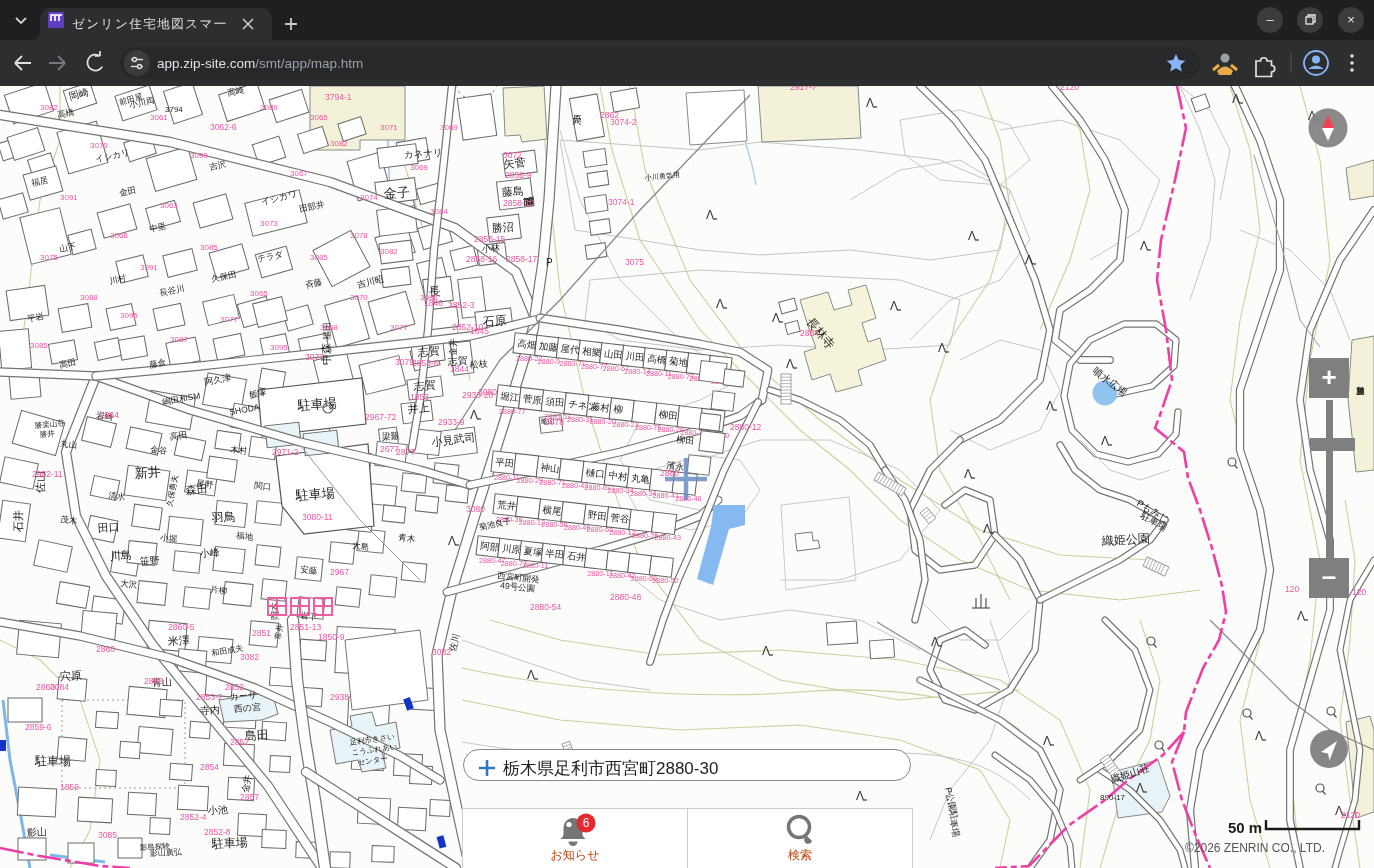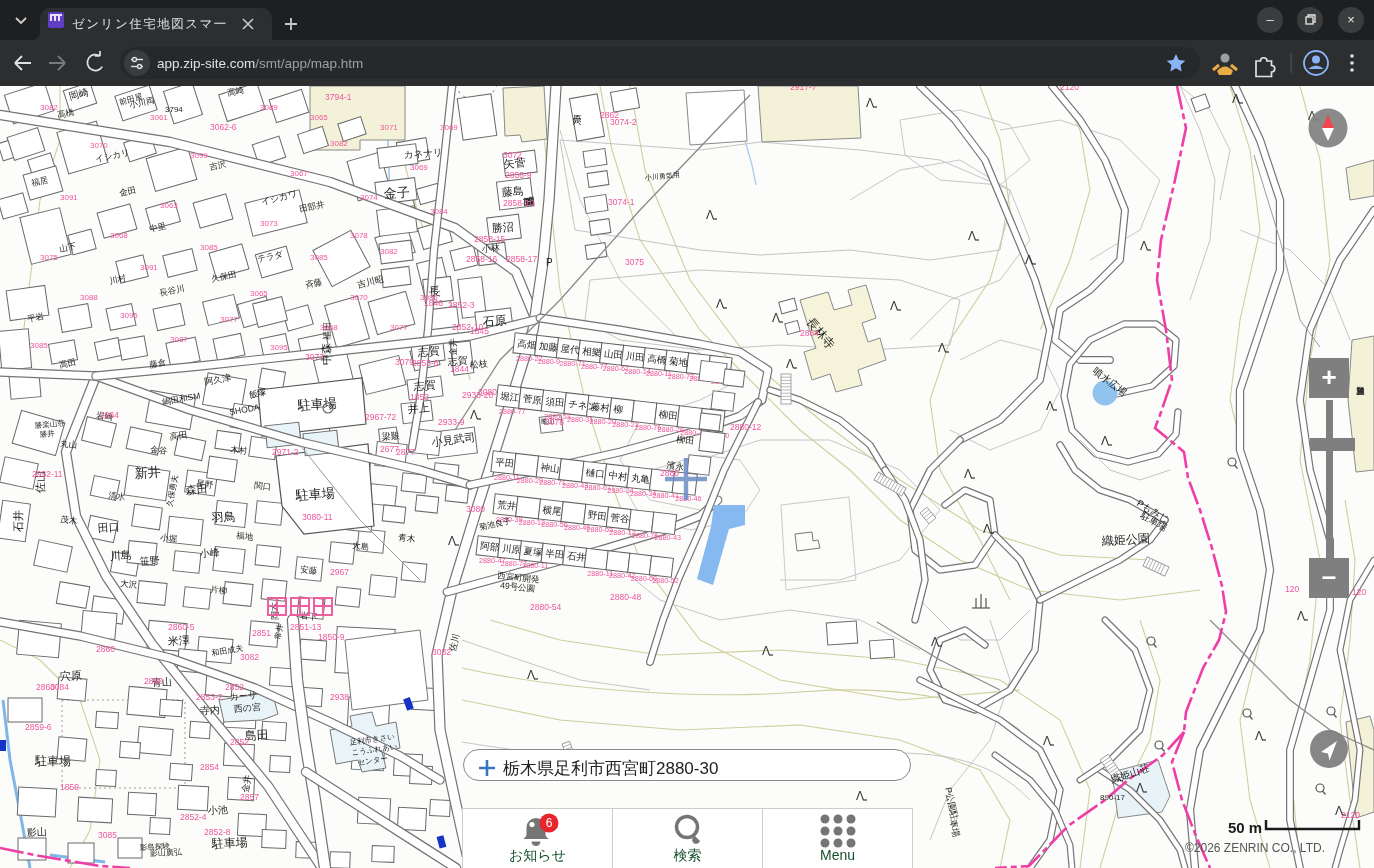--- a/index.html
+++ b/index.html
@@ -5,21 +5,21 @@
 .titlebar{position:absolute;left:0;top:0;width:1374px;height:52px;background:#1e1f20}
 .toolbar{position:absolute;left:0;top:40px;width:1374px;height:52px;background:#2d2e30}
 .tab{position:absolute;left:40px;top:8px;width:232px;height:32px;background:#2d2e30;border-radius:10px 10px 0 0;color:#dfe1e5;font-size:12.5px;line-height:32px;letter-spacing:1.5px;white-space:nowrap;overflow:hidden}
 .winbtn{position:absolute;top:7px;width:26px;height:26px;border-radius:50%;background:#3b3c3d;color:#e8e8e8;text-align:center;line-height:25px;font-size:13px}
 .mapwrap{position:absolute;left:0;top:86px;width:1374px;height:782px;background:#fcfcfa}
 .ctl{position:absolute;background:#7f7f7f;color:#fff;text-align:center}
 .pill{position:absolute;left:463px;top:663px;width:448px;height:32px;background:#fff;border:1px solid #8a8a8a;border-radius:19px;font-size:17px;color:#222;line-height:37px}
 .nav{position:absolute;left:462px;top:722px;width:451px;height:60px;background:#fff;border:1px solid #ccc;border-bottom:none;display:flex}
 .nav div.item{flex:1;text-align:center;position:relative;border-right:1px solid #ccc}
 .nav div.item:last-child{border-right:none}
-.nav .lbl{position:absolute;left:0;right:0;top:38px;font-size:14px;color:#14532d}
+.nav .lbl{position:absolute;left:0;right:0;top:38px;font-size:12px;color:#c2410c}
 </style></head><body>
 <div class="titlebar">
  <svg width="1374" height="40" style="position:absolute">
   <path d="M16 18 l5 5 5-5" stroke="#cfcfcf" stroke-width="1.8" fill="none"></path>
   <path d="M40 40 v-22 a10 10 0 0 1 10-10 h212 a10 10 0 0 1 10 10 v22 Z" fill="#2d2e30"></path>
   <path d="M32 40 a8 8 0 0 0 8-8 v8 Z M280 40 a8 8 0 0 0 8 8 h-8 Z" fill="#2d2e30"></path>
   <rect x="48" y="12" width="16" height="16" rx="2" fill="#5f3dc4"></rect>
   <rect x="50" y="14" width="12" height="7" fill="#fff" opacity="0.85"></rect>
   <rect x="52" y="16" width="2" height="5" fill="#5f3dc4"></rect>
       <rect x="56" y="16" width="2" height="5" fill="#5f3dc4"></rect>
@@ -905,35 +905,19 @@
   </svg>
   <div class="lbl">お知らせ</div>
  </div>
  <div class="item">
   <svg width="40" height="36" style="margin-top:3px">
    <circle cx="19" cy="15" r="10.5" fill="none" stroke="#757575" stroke-width="3.5"></circle>
    <path d="M27 24 a4 4 0 1 0 5 5 Z" fill="#757575"></path>
   </svg>
   <div class="lbl">検索</div>
  </div>
- <div class="item">
-  <svg width="40" height="36" style="margin-top:3px">
-   <g fill="#757575">
-    <circle cx="7" cy="7" r="4.5"></circle>
-            <circle cx="20" cy="7" r="4.5"></circle>
-            <circle cx="33" cy="7" r="4.5"></circle>
-    <circle cx="7" cy="19" r="4.5"></circle>
-            <circle cx="20" cy="19" r="4.5"></circle>
-            <circle cx="33" cy="19" r="4.5"></circle>
-    <circle cx="7" cy="31" r="4.5"></circle>
-            <circle cx="20" cy="31" r="4.5"></circle>
-            <circle cx="33" cy="31" r="4.5"></circle>
-   </g>
-  </svg>
-  <div class="lbl">Menu</div>
- </div>
 </div>
 
 <svg style="position:absolute;left:1225px;top:733px" width="140" height="30">
  <text x="3" y="14" font-size="15" font-weight="700" fill="#1a1a1a">50 m</text>
  <path d="M41 1 v9 h93 v-9" fill="none" stroke="#1a1a1a" stroke-width="2.4"></path>
 </svg>
 <div style="position:absolute;left:1185px;top:755px;font-size:12px;color:#555">©2026 ZENRIN CO., LTD.</div>
 </div>
 </body></html>

